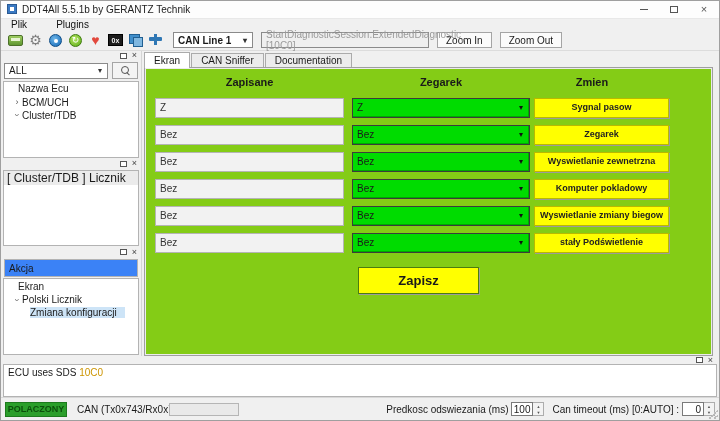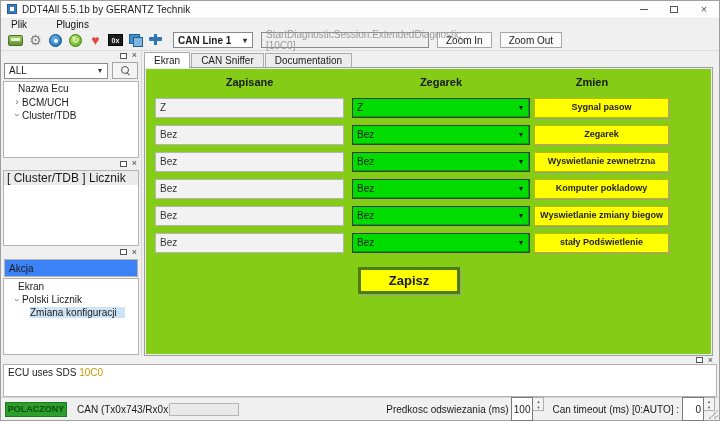--- a/index.html
+++ b/index.html
@@ -78,34 +78,34 @@
   .frame { flex:1; background:#84cc16; border:1px solid #9f9f9f; box-shadow:inset 0 0 0 1px #ececec; position:relative; padding:8px 12px 0 10px; z-index:1; margin-top:-1px; }
   .cols-head { display:flex; height:16px; font-weight:bold; font-size:11px; }
   .ch { text-align:center; }
   .ch1 { width:189px; } .ch2 { width:178px; margin-left:8px; } .ch3 { width:116px; margin-left:4px; }
   .rows { margin-top:6px; display:flex; flex-direction:column; gap:7px; }
   .trow { display:flex; height:20px; }
   .saved-field { width:189px; background:#f2f2f2; border:1px solid #b5b5b5; display:flex; align-items:center; padding-left:4px; font-size:10px; color:#333; }
   .green-combo { width:178px; margin-left:8px; background:#00dc00; border:1px solid #3c3c3c; display:flex; align-items:center; padding-left:4px; font-size:10px; position:relative; box-shadow:inset -1px -1px 0 #00a800; }
   .green-combo .garrow { position:absolute; right:2px; top:2px; bottom:2px; width:12px; display:flex; align-items:center; justify-content:center; font-size:8px; color:#111; }
   .yellow-btn { width:135px; margin-left:4px; background:#ffff00; border:1px solid #b9b900; box-shadow:1px 1px 0 #9c9c9c; display:flex; align-items:center; justify-content:center; font-size:9px; font-weight:bold; color:#222; text-align:center; line-height:1; }
-  .save-btn { position:absolute; left:213px; top:199px; width:102px; height:27px; background:#ffff00; border:3px solid #4d7c0f; box-shadow:1px 1px 0 #9c9c9c; display:flex; align-items:center; justify-content:center; font-weight:bold; font-size:13px; }
+  .save-btn { position:absolute; left:213px; top:199px; width:121px; height:27px; background:#ffff00; border:1px solid #4d7c0f; box-shadow:1px 1px 0 #9c9c9c; display:flex; align-items:center; justify-content:center; font-weight:bold; font-size:13px; }
 
   
   .logband { height:8px; display:flex; justify-content:flex-end; align-items:center; gap:5px; padding-right:6px; background:#f0f0f0; }
   .logbox { height:33px; margin:0 2px; background:#fff; border:1px solid #b3b3b3; padding:2px 4px; font-size:10px; }
   .log-code { color:#cc9400; }
   .statusbar { height:23px; display:flex; align-items:center; background:#f0f0f0; border-top:1px solid #d8d8d8; padding:0 4px; position:relative; }
   .conn-badge { width:62px; height:15px; background:#2b9e2b; border:1px solid #1d7a1d; color:#0c4f0c; font-size:9px; font-weight:bold; display:flex; align-items:center; justify-content:center; }
   .can-info { margin-left:10px; font-size:10px; }
   .progress { position:absolute; left:168px; width:70px; height:13px; background:#e9e9e9; border:1px solid #b5b5b5; }
   .sb-label { font-size:10px; }
   .lbl-refresh { margin-left:auto; }
   .spinbox { display:flex; margin-left:3px; }
-  .spin-val { width:22px; height:24px; background:#fff; border:1px solid #7a7a7a; font-size:10px; display:flex; align-items:center; justify-content:flex-end; padding-right:2px; }
+  .spin-val { width:22px; height:14px; background:#fff; border:1px solid #7a7a7a; font-size:10px; display:flex; align-items:center; justify-content:flex-end; padding-right:2px; }
   .spin-btns { width:11px; height:14px; display:flex; flex-direction:column; border:1px solid #adadad; border-left:none; }
   .spin-up,.spin-down { flex:1; font-size:4px; color:#555; display:flex; align-items:center; justify-content:center; background:#f3f3f3; }
   .lbl-timeout { margin-left:8px; }
   .grip { position:absolute; right:1px; bottom:1px; width:10px; height:10px; background:
     linear-gradient(135deg, transparent 50%, #bbb 50%, #bbb 60%, transparent 60%, transparent 75%, #bbb 75%, #bbb 85%, transparent 85%); }
 </style>
 </head>
 <body>
 
 <div class="window">

